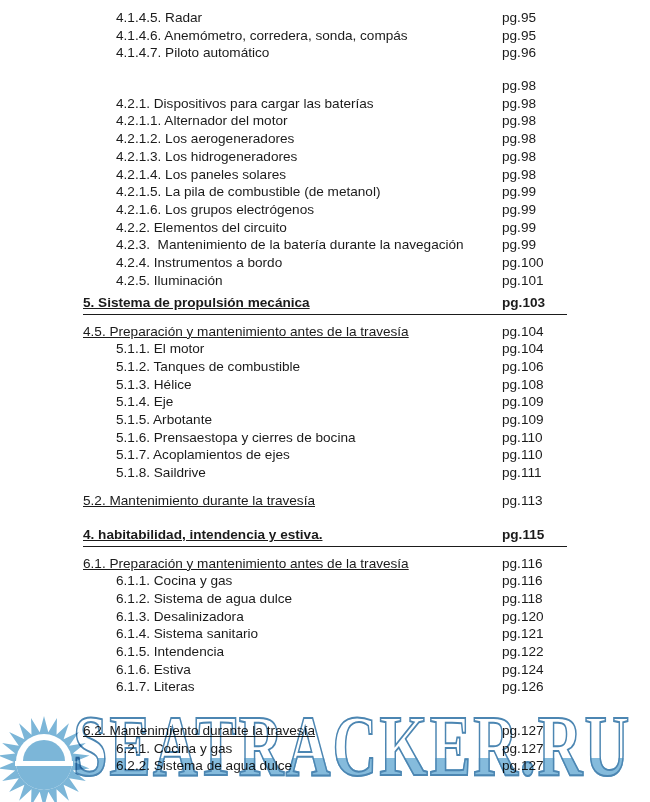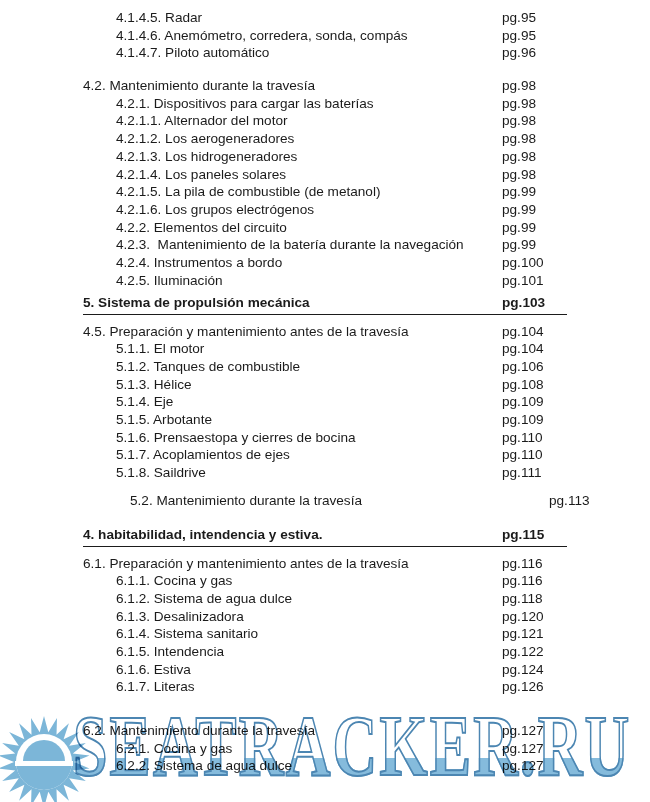--- a/index.html
+++ b/index.html
@@ -6,21 +6,21 @@
   body{
     width:650px;height:802px;position:relative;overflow:hidden;
     font-family:"Liberation Sans","DejaVu Sans",sans-serif;
     color:#1b1b1b;
   }
   .toc{
     position:absolute;left:83px;top:9px;width:567px;
     font-size:13.6px;
   }
   .row{
-    position:relative;height:17.7px;line-height:17.7px;white-space:nowrap;
+    position:relative;height:17.7px;line-height:17.7px;white-space:nowrap;text-decoration:underline;
   }
   .row .label{white-space:pre;}
   .row.lvl2 .label{margin-left:33px;display:inline-block;}
   .row .page{position:absolute;left:419px;top:0;}
   .row.header{
     font-weight:700;width:484px;height:19.2px;
     border-bottom:1.6px solid #1b1b1b;
   }
   .watermark-text{
     position:absolute;left:73px;top:703px;
@@ -39,21 +39,21 @@
     mix-blend-mode:multiply;
   }
 </style>
 </head>
 <body>
 
 <div class="toc">
     <div class="row lvl2"><span class="label">4.1.4.5. Radar</span><span class="page">pg.95</span></div>
     <div class="row lvl2"><span class="label">4.1.4.6. Anemómetro, corredera, sonda, compás</span><span class="page">pg.95</span></div>
     <div class="row lvl2"><span class="label">4.1.4.7. Piloto automático</span><span class="page">pg.96</span></div>
-    <div class="row" style="margin-top: 15px;"><span class="label">4.2. Mantenimiento durante la travesía</span><span class="page">pg.98</span></div>
+    <div class="row" style="margin-top: 15px;"><span class="page">pg.98</span></div>
     <div class="row lvl2"><span class="label">4.2.1. Dispositivos para cargar las baterías</span><span class="page">pg.98</span></div>
     <div class="row lvl2"><span class="label">4.2.1.1. Alternador del motor</span><span class="page">pg.98</span></div>
     <div class="row lvl2"><span class="label">4.2.1.2. Los aerogeneradores</span><span class="page">pg.98</span></div>
     <div class="row lvl2"><span class="label">4.2.1.3. Los hidrogeneradores</span><span class="page">pg.98</span></div>
     <div class="row lvl2"><span class="label">4.2.1.4. Los paneles solares</span><span class="page">pg.98</span></div>
     <div class="row lvl2"><span class="label">4.2.1.5. La pila de combustible (de metanol)</span><span class="page">pg.99</span></div>
     <div class="row lvl2"><span class="label">4.2.1.6. Los grupos electrógenos</span><span class="page">pg.99</span></div>
     <div class="row lvl2"><span class="label">4.2.2. Elementos del circuito</span><span class="page">pg.99</span></div>
     <div class="row lvl2"><span class="label">4.2.3.  Mantenimiento de la batería durante la navegación</span><span class="page">pg.99</span></div>
     <div class="row lvl2"><span class="label">4.2.4. Instrumentos a bordo</span><span class="page">pg.100</span></div>
@@ -61,21 +61,21 @@
     <div class="row header" style="margin-top: 5px;"><span class="label">5. Sistema de propulsión mecánica</span><span class="page">pg.103</span></div>
     <div class="row" style="margin-top: 8px;"><span class="label">4.5. Preparación y mantenimiento antes de la travesía</span><span class="page">pg.104</span></div>
     <div class="row lvl2"><span class="label">5.1.1. El motor</span><span class="page">pg.104</span></div>
     <div class="row lvl2"><span class="label">5.1.2. Tanques de combustible</span><span class="page">pg.106</span></div>
     <div class="row lvl2"><span class="label">5.1.3. Hélice</span><span class="page">pg.108</span></div>
     <div class="row lvl2"><span class="label">5.1.4. Eje</span><span class="page">pg.109</span></div>
     <div class="row lvl2"><span class="label">5.1.5. Arbotante</span><span class="page">pg.109</span></div>
     <div class="row lvl2"><span class="label">5.1.6. Prensaestopa y cierres de bocina</span><span class="page">pg.110</span></div>
     <div class="row lvl2"><span class="label">5.1.7. Acoplamientos de ejes</span><span class="page">pg.110</span></div>
     <div class="row lvl2"><span class="label">5.1.8. Saildrive</span><span class="page">pg.111</span></div>
-    <div class="row" style="margin-top: 10px; margin-left: 47px;"><span class="label">5.2. Mantenimiento durante la travesía</span><span class="page">pg.113</span></div>
+    <div class="row" style="margin-top: 10px;"><span class="label">5.2. Mantenimiento durante la travesía</span><span class="page">pg.113</span></div>
     <div class="row header" style="margin-top: 17px;"><span class="label">4. habitabilidad, intendencia y estiva.</span><span class="page">pg.115</span></div>
     <div class="row" style="margin-top: 8px;"><span class="label">6.1. Preparación y mantenimiento antes de la travesía</span><span class="page">pg.116</span></div>
     <div class="row lvl2"><span class="label">6.1.1. Cocina y gas</span><span class="page">pg.116</span></div>
     <div class="row lvl2"><span class="label">6.1.2. Sistema de agua dulce</span><span class="page">pg.118</span></div>
     <div class="row lvl2"><span class="label">6.1.3. Desalinizadora</span><span class="page">pg.120</span></div>
     <div class="row lvl2"><span class="label">6.1.4. Sistema sanitario</span><span class="page">pg.121</span></div>
     <div class="row lvl2"><span class="label">6.1.5. Intendencia</span><span class="page">pg.122</span></div>
     <div class="row lvl2"><span class="label">6.1.6. Estiva</span><span class="page">pg.124</span></div>
     <div class="row lvl2"><span class="label">6.1.7. Literas</span><span class="page">pg.126</span></div>
     <div class="row" style="margin-top: 26px;"><span class="label">6.2. Mantenimiento durante la travesía</span><span class="page">pg.127</span></div>

